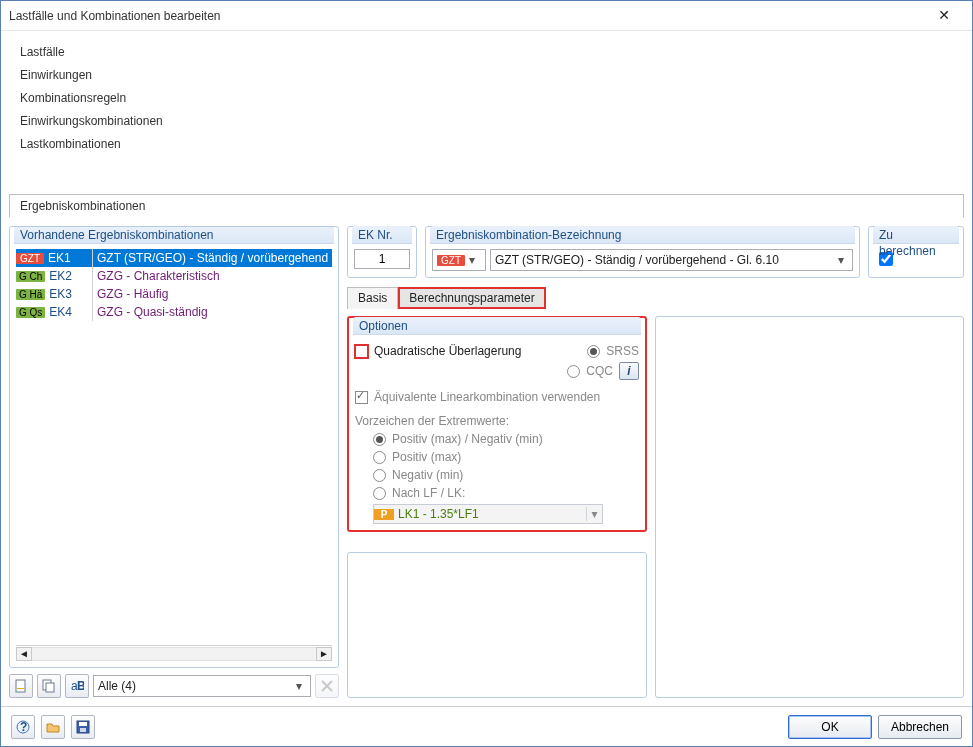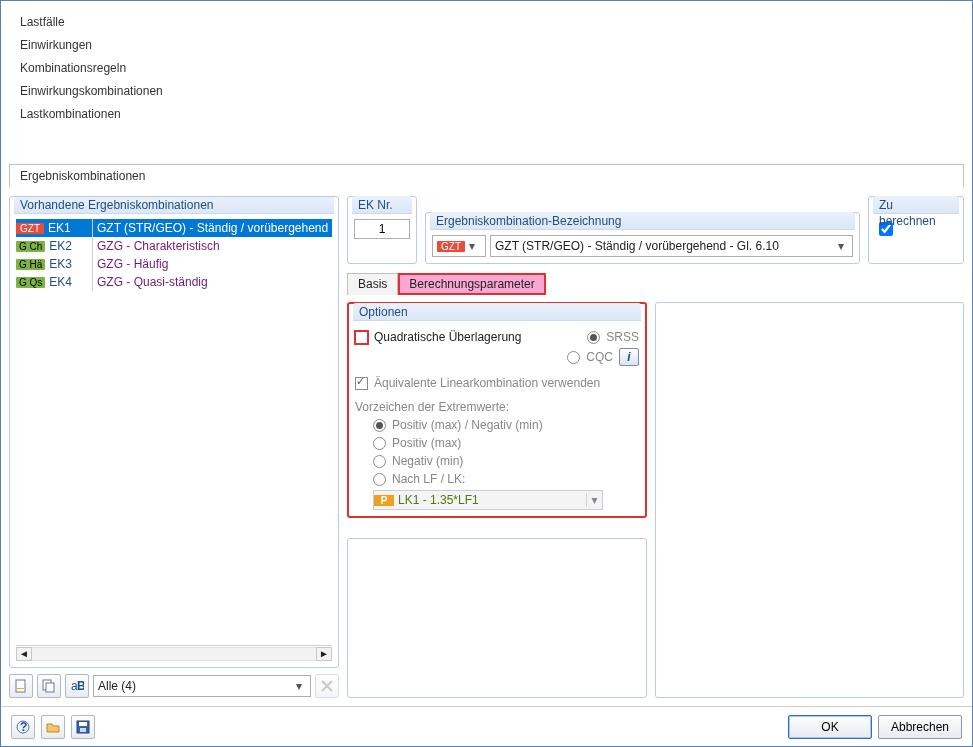--- a/index.html
+++ b/index.html
@@ -34,28 +34,28 @@
   .left-toolbar { display:flex; gap:4px; align-items:center; padding-top:6px; }
   .icon-btn { width:24px; height:24px; border:1px solid #b0b8c4; background:linear-gradient(#fdfdfd,#e8ecf2); display:flex; align-items:center; justify-content:center; cursor:pointer; border-radius:2px; }
   .icon-btn.disabled { opacity:.45; cursor:default; }
   .combo { height:22px; border:1px solid #abadb3; background:#fff; display:flex; align-items:center; padding:0 4px; cursor:pointer; }
   .combo .val { flex:1; }
   .combo .arrowd { width:14px; text-align:center; color:#555; }
   .right-area { flex:1; display:flex; flex-direction:column; gap:8px; min-width:0; }
   .top-boxes { display:flex; gap:8px; }
   .ekn-box { width:70px; }
   .ekn-box input { width:100%; height:20px; text-align:center; border:1px solid #abadb3; }
-  .bez-box { flex:1;margin-top:16px; }
+  .bez-box { flex:1; }
   .bez-row { display:flex; gap:4px; align-items:center; }
   .small-combo { width:54px; }
   .zb-box { width:96px; }
   .zb-box .chk { width:14px; height:14px; }
   .subtabstrip { display:flex; }
   .subtabstrip .stab { padding:3px 10px; border:1px solid #bfbfbf; border-bottom:none; background:#f4f4f4; cursor:pointer; position:relative; top:1px; }
-  .subtabstrip .stab.active { background:#f9a8d4; }
+  .subtabstrip .stab.active { background:#e5e5e5; }
   .subtabstrip .stab.hl { border:2px solid #e03030; padding:2px 9px; }
   .lower-panels { flex:1; display:flex; gap:8px; min-height:0; }
   .opt-outer { flex:0 0 300px; display:flex; flex-direction:column; gap:20px; }
   .opt-box { border:2px solid #e03030; }
   .groupbox.opt-box { padding-top:22px; }
   .row { display:flex; align-items:center; gap:6px; margin:4px 0; }
   .row.indent { padding-left:18px; }
   .muted { color:#888; }
   .radio, .check { width:13px; height:13px; border:1px solid #8a8a8a; background:#fff; display:inline-block; position:relative; }
   .radio { border-radius:50%; }
@@ -72,20 +72,24 @@
   .bottom-bar { height:40px; border-top:1px solid #d0d0d0; display:flex; align-items:center; padding:0 10px; gap:6px; }
   .bottom-bar .spacer { flex:1; }
   .btn { height:24px; min-width:84px; border:1px solid #8a97ab; background:linear-gradient(#fdfdfd,#e6ebf2); cursor:pointer; border-radius:2px; }
   .btn.primary { border-color:#2f6bd0; box-shadow:0 0 0 1px #a7c4f2 inset; }
   svg { display:block; }
 </style>
 </head>
 <body>
 
 <div class="window">
+  <div class="titlebar">
+    <div class="title">Lastfälle und Kombinationen bearbeiten</div>
+    <div class="close">✕</div>
+  </div>
 
   <div class="content">
     <div class="tabstrip">
       <div class="tab">Lastfälle</div>
       <div class="tab">Einwirkungen</div>
       <div class="tab">Kombinationsregeln</div>
       <div class="tab">Einwirkungskombinationen</div>
       <div class="tab">Lastkombinationen</div>
       <div class="tab active">Ergebniskombinationen</div>
     </div>

